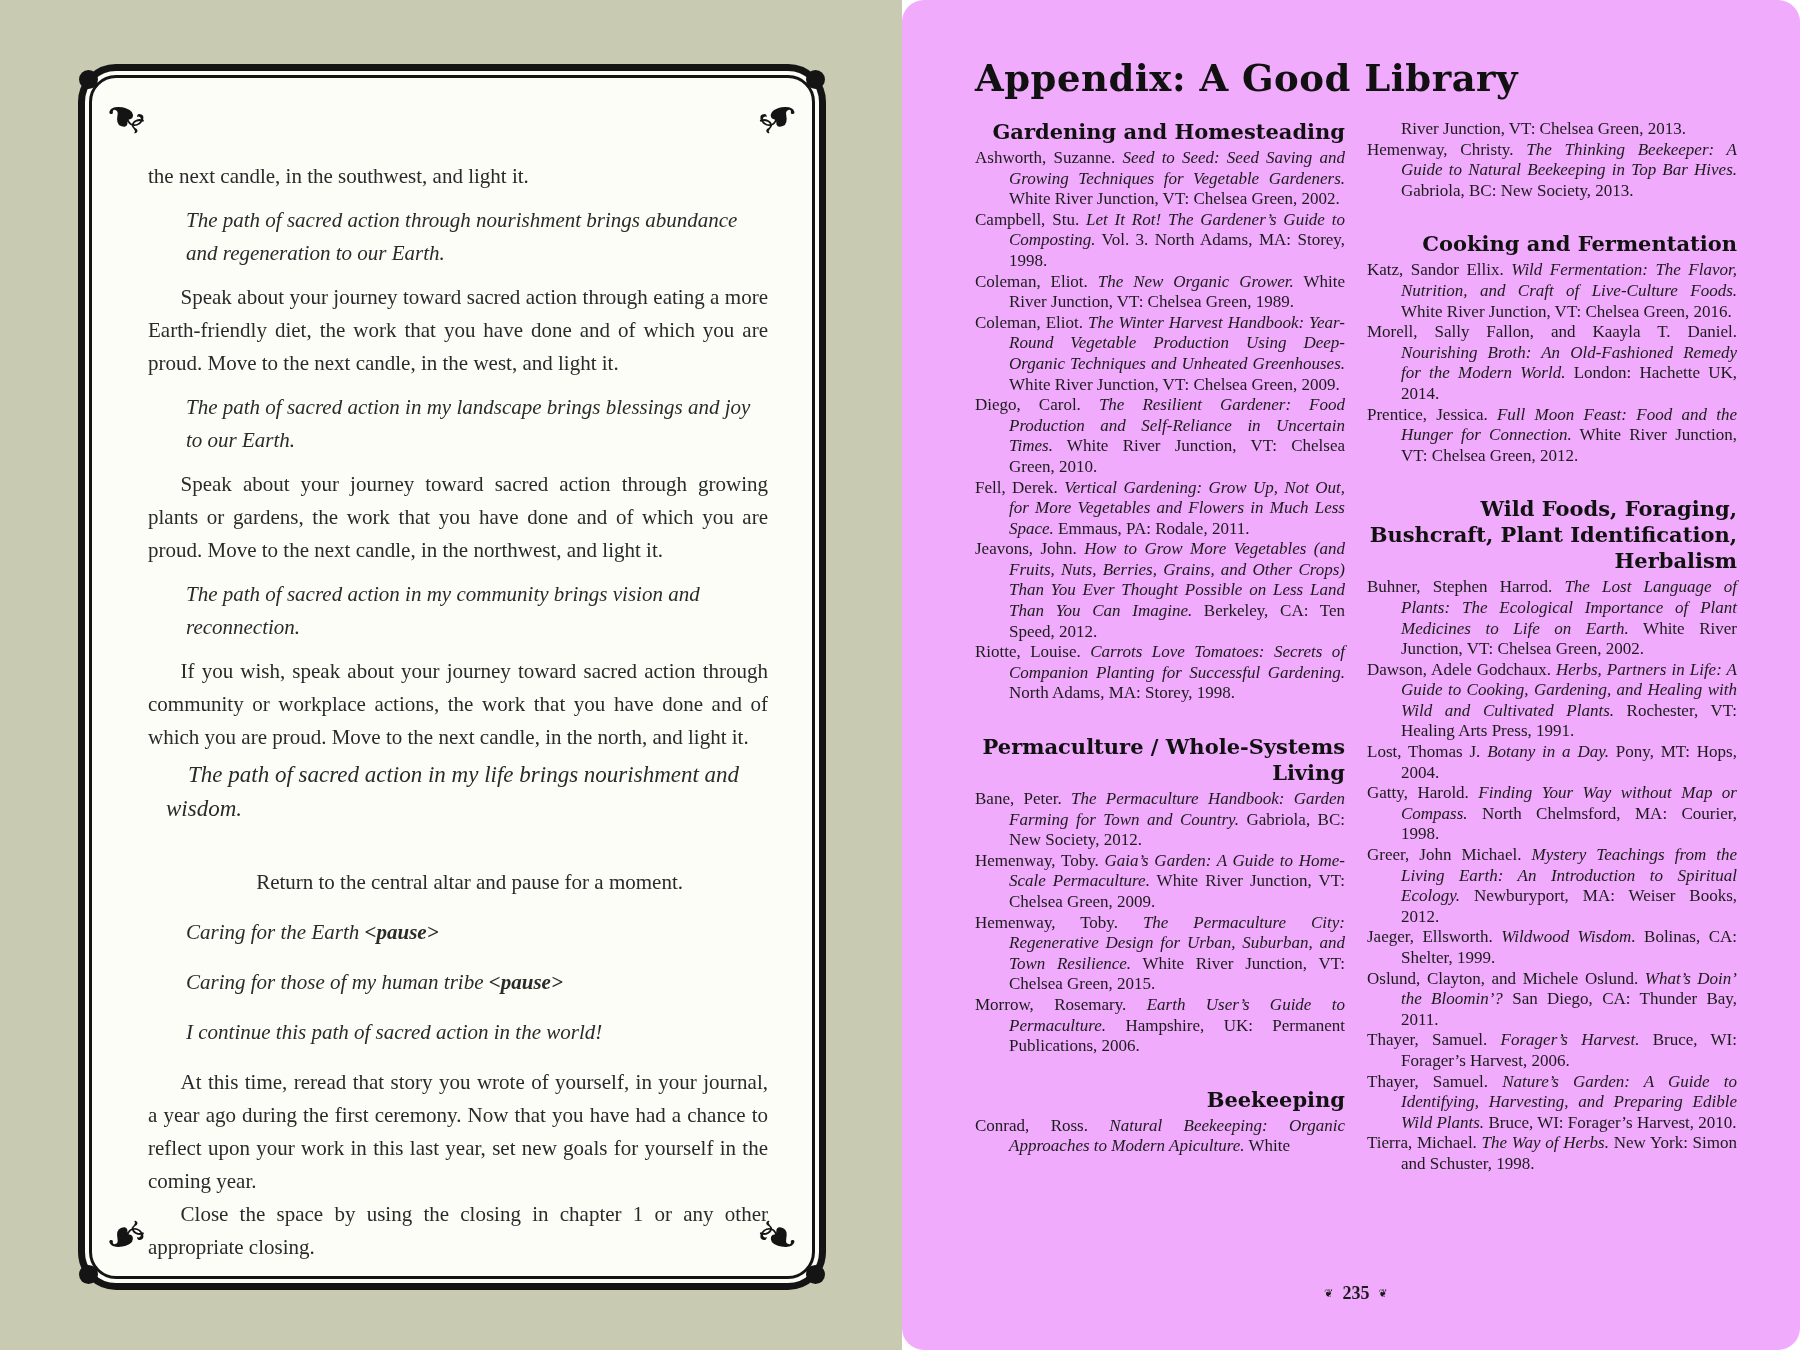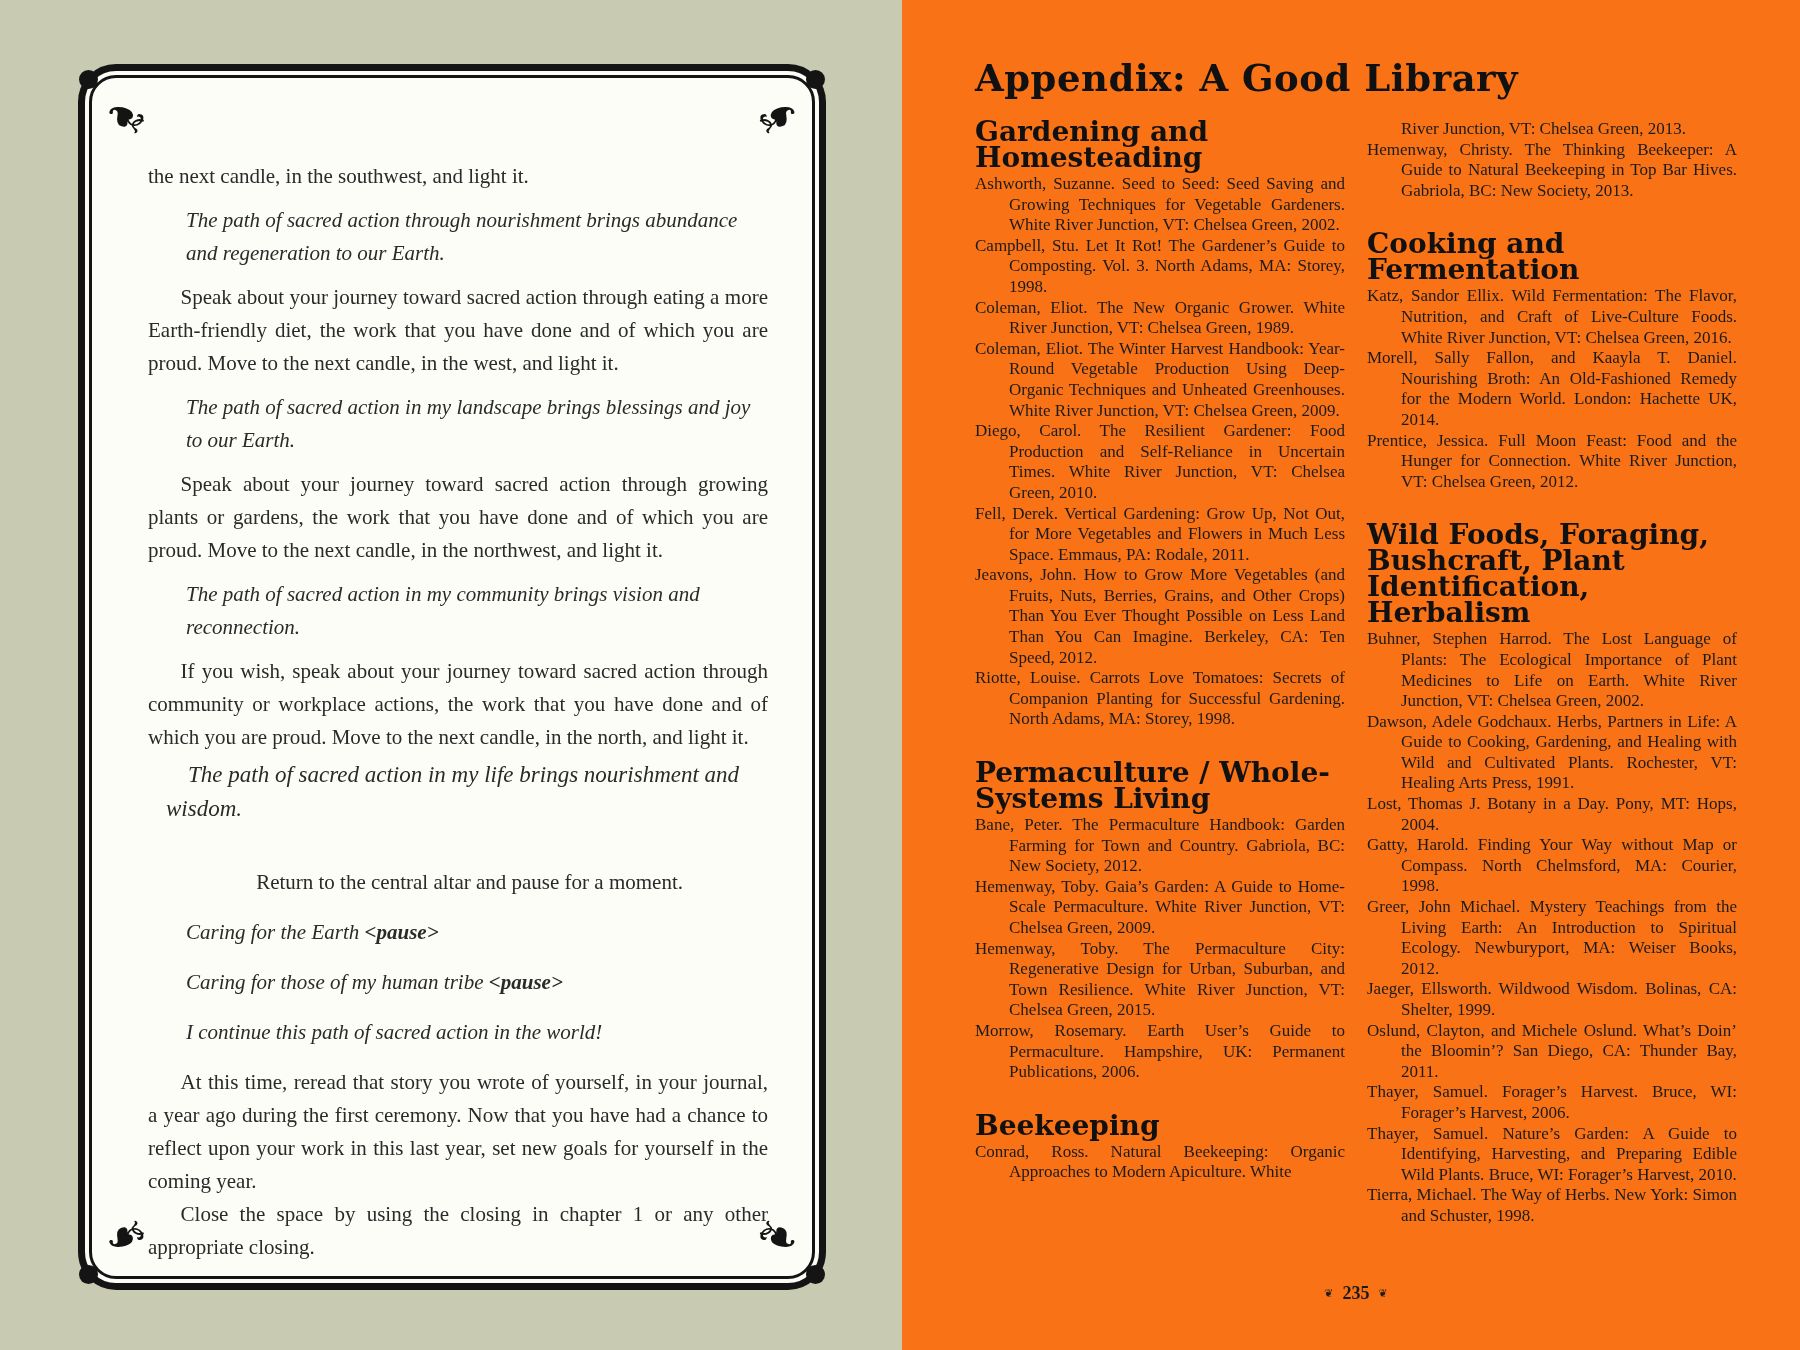--- a/index.html
+++ b/index.html
@@ -57,39 +57,39 @@
   .panel-text .para  { text-indent:1.55em; }
   .panel-text .quote.final {
     font-size:23px; line-height:34px;
     margin:4px 0 8px 18px; text-indent:22px;
   }
   .panel-text .return-line { margin-top:40px; text-indent:1.1em; text-align:center; }
   .panel-text .quote.affirm { margin:17px 0 17px 38px; }
 
   
   .page-right {
-    flex:1; background:#f97316; position:relative;
-    padding:56px 63px 0 73px; color:#1b1b1b;
+    flex:1; background:#f0abfc; position:relative;
+    padding:56px 63px 0 73px; color:#1b1b1b;border-radius:22px;
   }
   .appendix-title {
     font-family:"DejaVu Serif", serif;
     font-size:37px; line-height:44px; font-weight:700;
     letter-spacing:0.5px; margin:0 0 19px 0; color:#111;
   }
   .cols { display:flex; gap:22px; }
   .col { width:370px; font-size:17px; line-height:20.6px; text-align:justify; }
   .col h2 {
     font-family:"DejaVu Serif", serif;
-    font-size:28px; line-height:26px; font-weight:700;
-    margin:30px 0 3px 0; text-align:left; color:#111;
+    font-size:21px; line-height:26px; font-weight:700;
+    margin:30px 0 3px 0; text-align:right; color:#111;
   }
   .col h2:first-child { margin-top:0; }
   .col .entry { margin:0; padding-left:34px; text-indent:-34px; }
   .col .entry.cont { text-indent:0; }
-  .col .i { }
+  .col .i { font-style:italic; }
   .pageno {
     position:absolute; bottom:46px; left:73px; right:63px;
     text-align:center; font-size:18px; font-weight:bold; color:#1b1b1b;
   }
   .fleuron {
     font-family:"DejaVu Sans", sans-serif;
     font-size:11px; font-weight:normal;
     vertical-align:2px; margin:0 9px;
   }
 </style>

